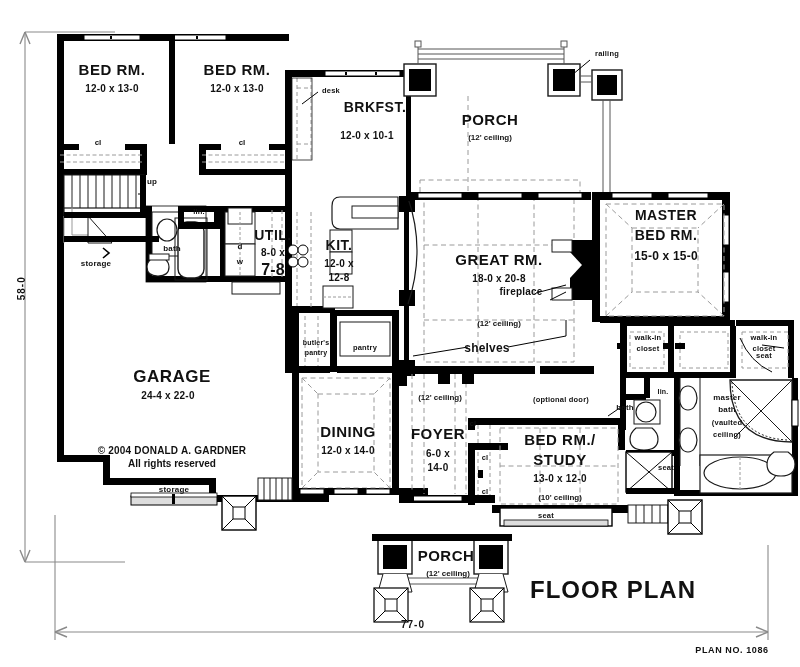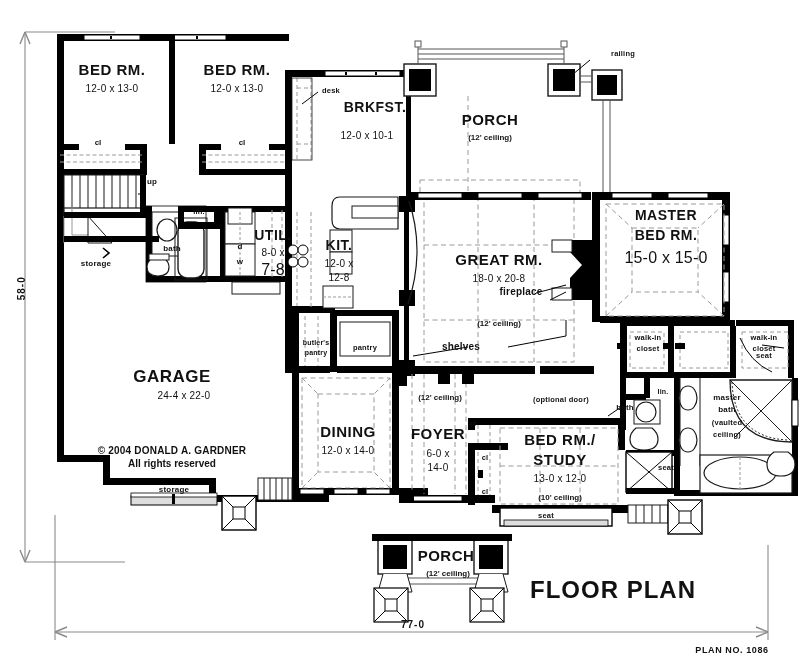--- a/index.html
+++ b/index.html
@@ -3,21 +3,21 @@
 <meta charset="utf-8">
 <style>
   html,body{margin:0;padding:0;background:#ffffff;}
   body{width:800px;height:667px;position:relative;overflow:hidden;
        font-family:"Liberation Sans", sans-serif; color:#000;}
   #plan{position:absolute;left:0;top:0;width:800px;height:667px;}
   .lbl{position:absolute;text-align:center;line-height:1.05;
        font-family:"Liberation Sans", sans-serif;color:#111;
        white-space:nowrap;pointer-events:none;}
   .rm-name{font-weight:700;letter-spacing:.5px;}
-  .rm-dim{font-weight:400;letter-spacing:.2px;}
+  .rm-dim{font-weight:700;letter-spacing:.2px;}
   .tiny{font-weight:700;}
   .annot{font-weight:700;font-size:7px;letter-spacing:.2px;}
   .dimtxt{font-weight:700;font-size:10px;letter-spacing:1px;}
   .vert{transform:rotate(-90deg);transform-origin:center center;}
 </style>
 </head>
 <body>
 
 <svg id="plan" viewBox="0 0 800 667" xmlns="http://www.w3.org/2000/svg">
 
@@ -529,28 +529,28 @@
 <div class="lbl tiny" style="left:78px;top:139px;width:40px;font-size:8px;">cl</div>
 <div class="lbl tiny" style="left:222px;top:139px;width:40px;font-size:8px;">cl</div>
 
 <div class="lbl annot" style="left:139px;top:178px;width:26px;font-size:8px;">up</div>
 
 <div class="lbl annot" style="left:314px;top:87px;width:34px;font-size:7.5px;">desk</div>
 
 <div class="lbl rm-name" style="left:312px;top:100px;width:110px;font-size:14px;padding-left:8px;">BRKFST.</div>
 <div class="lbl rm-dim" style="left:312px;top:131px;width:110px;font-size:10px;">12-0  x  10-1</div>
 
-<div class="lbl annot" style="left:600px;top:50px;width:46px;font-size:7.5px;">railing</div>
+<div class="lbl annot" style="left:584px;top:50px;width:46px;font-size:7.5px;">railing</div>
 
 <div class="lbl rm-name" style="left:432px;top:112px;width:116px;font-size:15px;">PORCH</div>
 <div class="lbl tiny" style="left:432px;top:134px;width:116px;font-size:8px;">(12' ceiling)</div>
 
 <div class="lbl rm-name" style="left:608px;top:208px;width:116px;font-size:14px;">MASTER</div>
 <div class="lbl rm-name" style="left:608px;top:228px;width:116px;font-size:14px;">BED  RM.</div>
-<div class="lbl rm-dim" style="left:608px;top:250px;width:116px;font-size:16px;">15-0  x  15-0</div>
+<div class="lbl rm-dim" style="left:608px;top:250px;width:116px;font-size:12px;">15-0  x  15-0</div>
 
 <div class="lbl annot" style="left:182px;top:208px;width:34px;font-size:7.5px;">lin.</div>
 
 <div class="lbl rm-name" style="left:242px;top:228px;width:62px;font-size:14px;">UTIL.</div>
 <div class="lbl rm-dim" style="left:240px;top:248px;width:66px;font-size:10px;">8-0  x</div>
 <div class="lbl rm-dim" style="left:240px;top:262px;width:66px;font-size:16px;">7-8</div>
 
 <div class="lbl annot" style="left:231px;top:243px;width:18px;font-size:8px;">d</div>
 <div class="lbl annot" style="left:231px;top:258px;width:18px;font-size:8px;">w</div>
 
@@ -561,28 +561,28 @@
 <div class="lbl rm-name" style="left:308px;top:238px;width:62px;font-size:14px;">KIT.</div>
 <div class="lbl rm-dim" style="left:306px;top:259px;width:66px;font-size:10px;">12-0  x</div>
 <div class="lbl rm-dim" style="left:306px;top:273px;width:66px;font-size:10px;">12-8</div>
 
 <div class="lbl rm-name" style="left:424px;top:252px;width:150px;font-size:15px;">GREAT  RM.</div>
 <div class="lbl rm-dim" style="left:424px;top:274px;width:150px;font-size:10px;">18-0  x  20-8</div>
 <div class="lbl tiny" style="left:424px;top:320px;width:150px;font-size:8px;">(12' ceiling)</div>
 
 <div class="lbl annot" style="left:492px;top:287px;width:58px;font-size:10px;">fireplace</div>
 
-<div class="lbl annot" style="left:436px;top:342px;width:50px;font-size:10px;">shelves</div>
+<div class="lbl annot" style="left:462px;top:342px;width:50px;font-size:12px;">shelves</div>
 
 <div class="lbl annot" style="left:294px;top:339px;width:44px;font-size:7px;">butler's</div>
 <div class="lbl annot" style="left:294px;top:349px;width:44px;font-size:7px;">pantry</div>
 <div class="lbl annot" style="left:340px;top:344px;width:50px;font-size:7.5px;">pantry</div>
 
 <div class="lbl rm-name" style="left:82px;top:368px;width:180px;font-size:17px;">GARAGE</div>
-<div class="lbl rm-dim" style="left:94px;top:391px;width:180px;font-size:10px;text-align:center;">24-4  x  22-0</div>
+<div class="lbl rm-dim" style="left:78px;top:391px;width:180px;font-size:10px;text-align:center;">24-4  x  22-0</div>
 
 <div class="lbl" style="left:62px;top:446px;width:220px;font-size:10px;font-weight:700;letter-spacing:.2px;">© 2004  DONALD  A.  GARDNER</div>
 <div class="lbl" style="left:62px;top:459px;width:220px;font-size:10px;font-weight:700;">All  rights  reserved</div>
 
 <div class="lbl annot" style="left:130px;top:486px;width:88px;font-size:8px;">storage</div>
 
 <div class="lbl rm-name" style="left:302px;top:424px;width:92px;font-size:15px;">DINING</div>
 <div class="lbl rm-dim" style="left:300px;top:446px;width:96px;font-size:10px;">12-0  x  14-0</div>
 
 <div class="lbl tiny" style="left:406px;top:394px;width:68px;font-size:8px;">(12' ceiling)</div>

